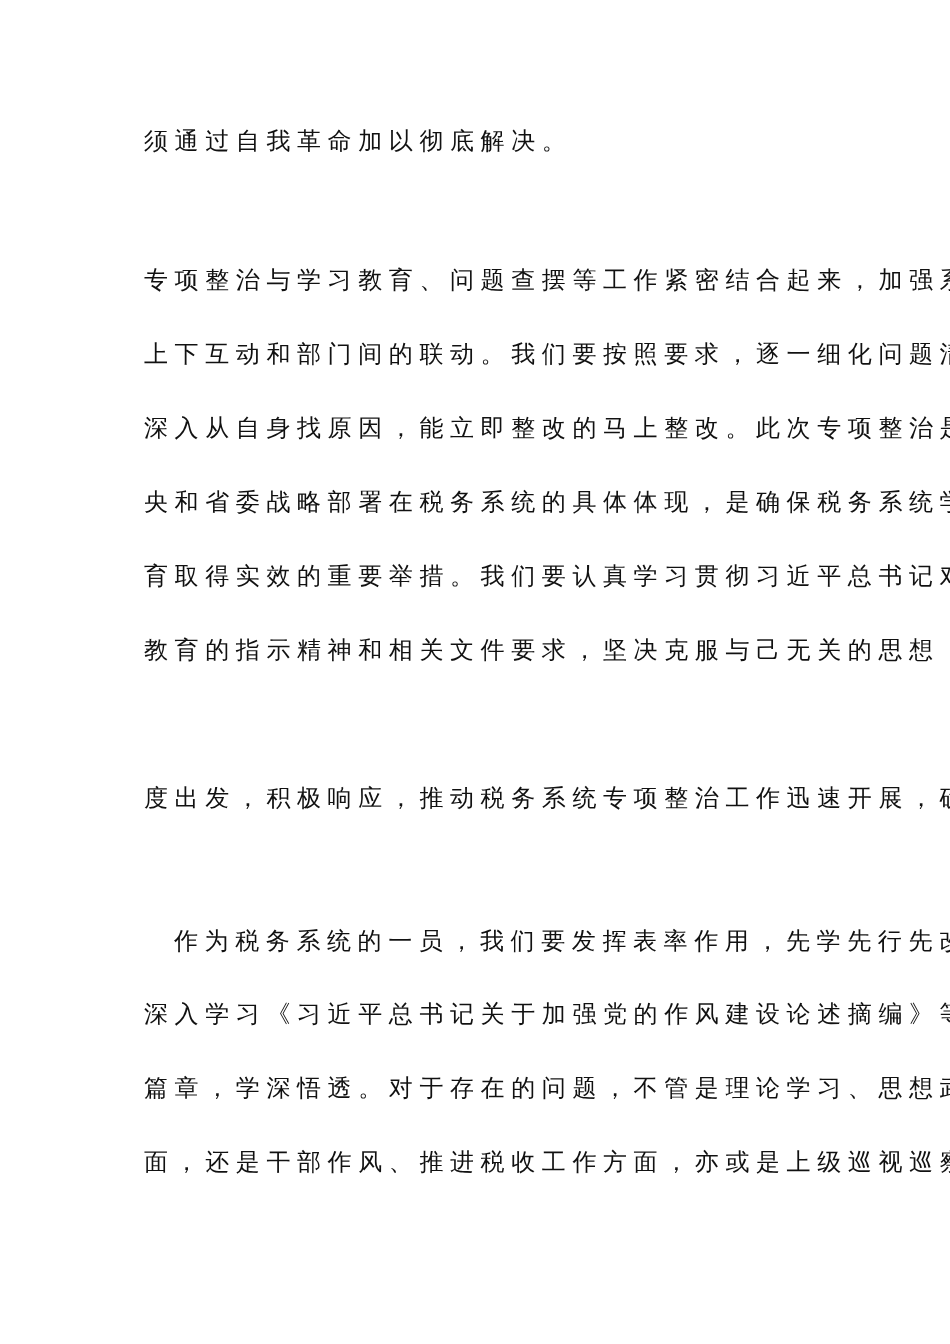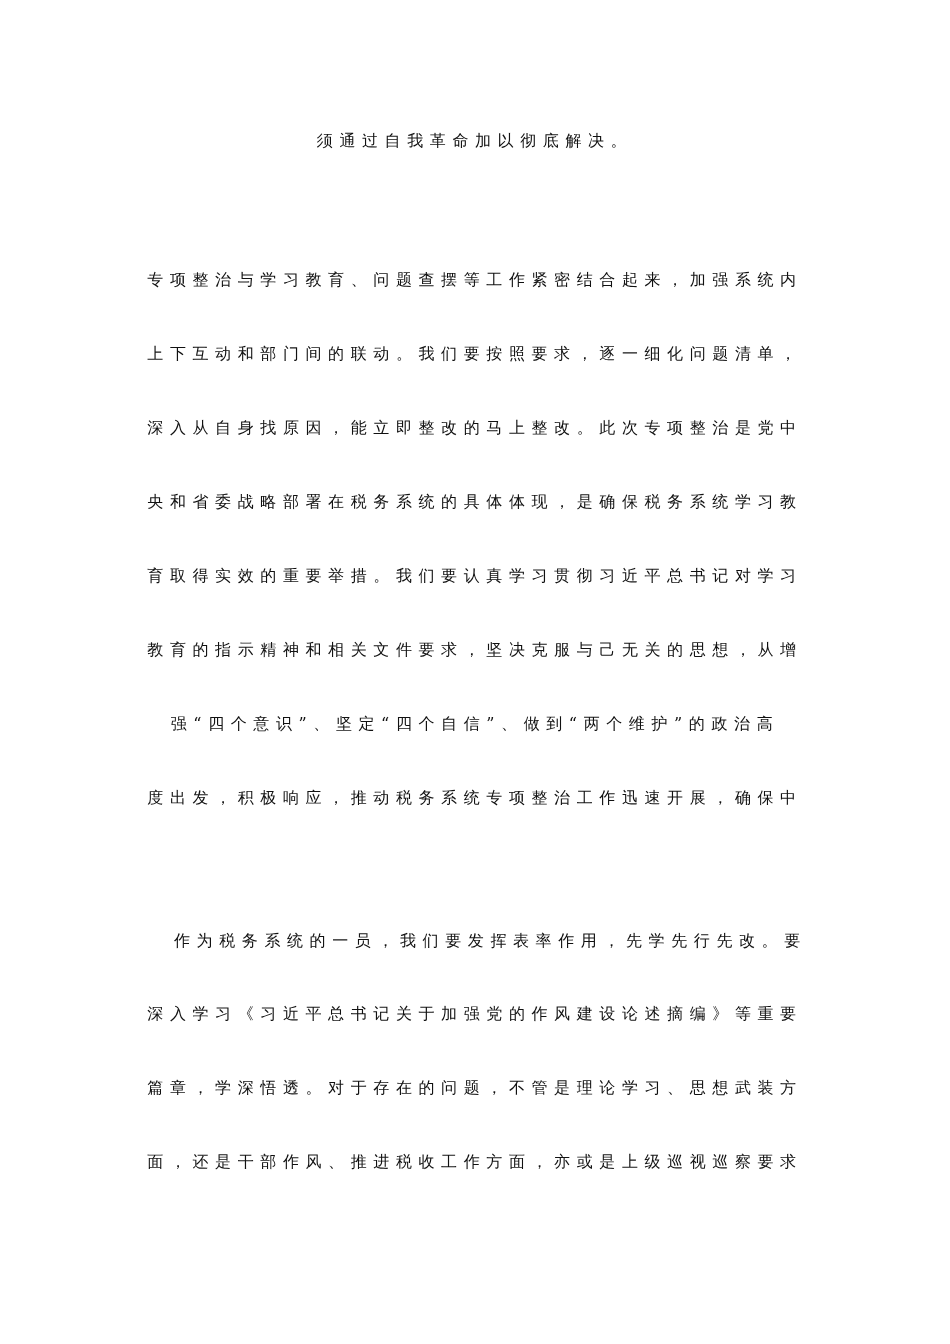--- a/index.html
+++ b/index.html
@@ -21,45 +21,43 @@
       top: 0;
       width: 950px;
       height: 1344px;
       background: #ffffff;
     }
     .line {
       position: absolute;
       left: 144px;
       width: 662px;
       height: 30px;
-      font-size: 16px;
+      font-size: 24px;
       line-height: 30px;
       white-space: nowrap;
       letter-spacing: 6.6px;
-      text-align: center;
     }
     .line.indent {
       left: 174px;
       width: 632px;
     }
   </style>
 </head>
 <body>
 
 <div class="page">
 
   <div class="line" style="top:126px;">须通过自我革命加以彻底解决。</div>
 
   <div class="line" style="top:265px;">专项整治与学习教育、问题查摆等工作紧密结合起来，加强系统内</div>
   <div class="line" style="top:339px;">上下互动和部门间的联动。我们要按照要求，逐一细化问题清单，</div>
   <div class="line" style="top:413px;">深入从自身找原因，能立即整改的马上整改。此次专项整治是党中</div>
   <div class="line" style="top:487px;">央和省委战略部署在税务系统的具体体现，是确保税务系统学习教</div>
   <div class="line" style="top:561px;">育取得实效的重要举措。我们要认真学习贯彻习近平总书记对学习</div>
   <div class="line" style="top:635px;">教育的指示精神和相关文件要求，坚决克服与己无关的思想，从增</div>
-  <div class="line" style="top:709px;">强“四个意识”、坚定“四个自信”、做到“两个维护”的政治高</div>
   <div class="line" style="top:783px;">度出发，积极响应，推动税务系统专项整治工作迅速开展，确保中</div>
 
   <div class="line indent" style="top:926px;">作为税务系统的一员，我们要发挥表率作用，先学先行先改。要</div>
   <div class="line" style="top:999px;">深入学习《习近平总书记关于加强党的作风建设论述摘编》等重要</div>
   <div class="line" style="top:1073px;">篇章，学深悟透。对于存在的问题，不管是理论学习、思想武装方</div>
   <div class="line" style="top:1147px;">面，还是干部作风、推进税收工作方面，亦或是上级巡视巡察要求</div>
 
 </div>
 
 </body></html>

